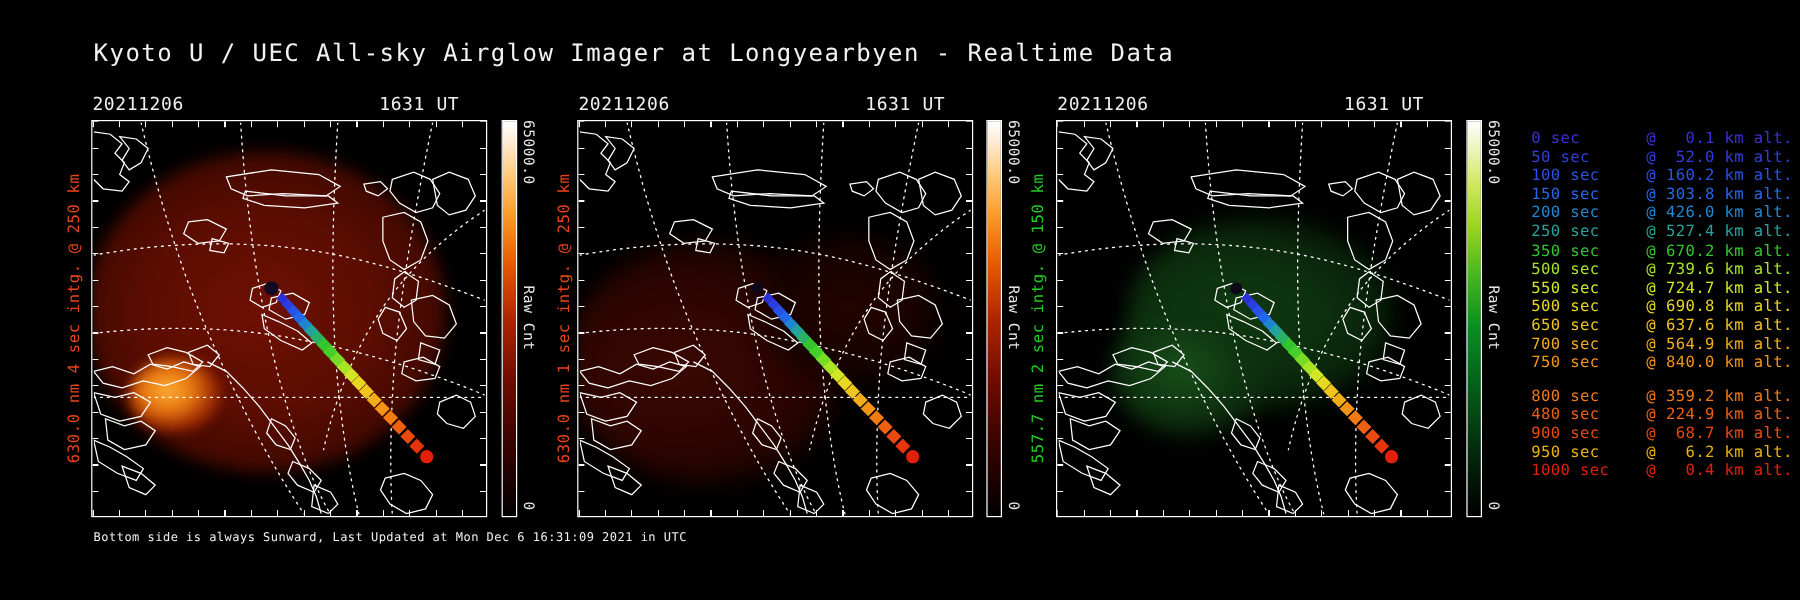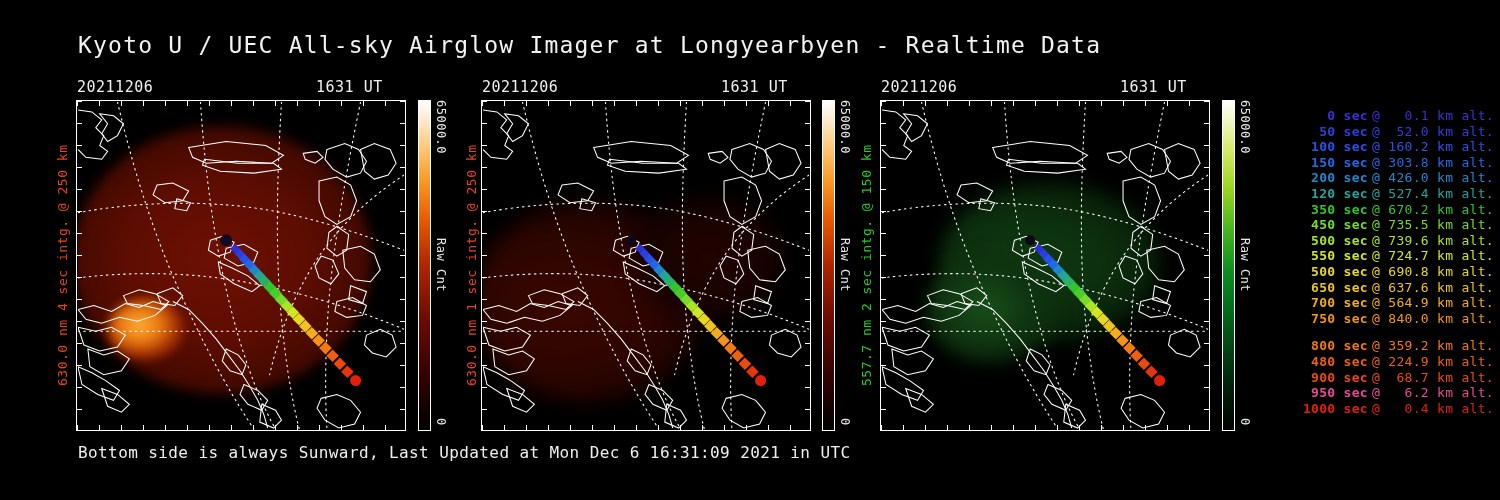--- a/index.html
+++ b/index.html
@@ -2,21 +2,21 @@
 <html><head>
 <meta charset="utf-8">
 <style>
   html,body{margin:0;padding:0;background:#000;}
   body{width:1500px;height:500px;overflow:hidden;
        font-family:"DejaVu Sans Mono","Liberation Mono",monospace;
        background:#000;color:#fff;position:relative;}
 
   #root{position:absolute;inset:0;background:#000;}
 
-  .title{position:absolute;left:78px;top:32px;font-size:23px;letter-spacing:1.2px;
+  .title{position:absolute;left:78px;top:32px;font-size:20px;letter-spacing:1.2px;
          color:#f2f2f2;white-space:nowrap;}
 
   
   .panel{position:absolute;top:100px;width:330px;height:331px;}
   .panel .hdr{position:absolute;top:-22px;left:0;width:100%;height:20px;
               font-size:15px;color:#f0f0f0;letter-spacing:.5px;}
   .panel .hdr .d{position:absolute;left:1px;top:0;}
   .panel .hdr .t{position:absolute;left:240px;top:0;}
 
   .frame{position:absolute;inset:0;border:1px solid #ffffff;box-sizing:border-box;
@@ -47,25 +47,25 @@
   .cbar-mid{top:138px;left:16px;}
 
   
   .airglow{position:absolute;border-radius:50%;filter:blur(6px);}
   .svgmap{position:absolute;inset:0;width:100%;height:100%;}
 
   
   .legend{position:absolute;left:1262px;top:108px;width:232px;}
   .legend .row{height:15.6px;line-height:15.6px;font-size:13px;text-align:right;
                white-space:nowrap;letter-spacing:.3px;}
-  .legend .row .sec{display:inline-block;width:92px;text-align:right;font-weight:bold;}
+  .legend .row .sec{display:inline-block;width:92px;text-align:left;}
   .legend .row .at{display:inline-block;width:16px;text-align:center;}
   .legend .row .alt{display:inline-block;width:110px;text-align:right;}
 
-  .caption{position:absolute;left:78px;top:443px;font-size:16px;color:#efefef;
+  .caption{position:absolute;left:78px;top:443px;font-size:10px;color:#efefef;
            letter-spacing:.4px;white-space:nowrap;}
 </style>
 </head>
 <body>
 
 <div id="root">
 
   <div class="title">Kyoto U / UEC All-sky Airglow Imager at Longyearbyen - Realtime Data</div>
 
   <div class="sidelab" style="left: 52px; color: rgb(232, 68, 26);">
@@ -353,30 +353,29 @@
   <div class="cbar-hi" style="left:1238px;top:100px;">65000.0</div>
   <div class="cbar-mid" style="left:1238px;top:238px;">Raw Cnt</div>
   <div class="cbar-lo" style="left:1238px;top:418px;">0</div>
 
   <div class="legend" id="legend">
       <div class="row" style="color: rgb(59, 47, 214);"><span class="sec">0 sec</span><span class="at">@</span><span class="alt">0.1 km alt.</span></div>
       <div class="row" style="color: rgb(47, 62, 224);"><span class="sec">50 sec</span><span class="at">@</span><span class="alt">52.0 km alt.</span></div>
       <div class="row" style="color: rgb(42, 82, 232);"><span class="sec">100 sec</span><span class="at">@</span><span class="alt">160.2 km alt.</span></div>
       <div class="row" style="color: rgb(38, 104, 234);"><span class="sec">150 sec</span><span class="at">@</span><span class="alt">303.8 km alt.</span></div>
       <div class="row" style="color: rgb(34, 135, 207);"><span class="sec">200 sec</span><span class="at">@</span><span class="alt">426.0 km alt.</span></div>
-      <div class="row" style="color: rgb(39, 163, 158);"><span class="sec">120 sec</span><span class="at">@</span><span class="alt">527.4 km alt.</span></div>
+      <div class="row" style="color: rgb(39, 163, 158);"><span class="sec">250 sec</span><span class="at">@</span><span class="alt">527.4 km alt.</span></div>
       <div class="row" style="color: rgb(53, 196, 47);"><span class="sec">350 sec</span><span class="at">@</span><span class="alt">670.2 km alt.</span></div>
-      <div class="row" style="color: rgb(119, 220, 40);"><span class="sec">450 sec</span><span class="at">@</span><span class="alt">735.5 km alt.</span></div>
       <div class="row" style="color: rgb(168, 229, 38);"><span class="sec">500 sec</span><span class="at">@</span><span class="alt">739.6 km alt.</span></div>
       <div class="row" style="color: rgb(210, 230, 37);"><span class="sec">550 sec</span><span class="at">@</span><span class="alt">724.7 km alt.</span></div>
       <div class="row" style="color: rgb(232, 216, 34);"><span class="sec">500 sec</span><span class="at">@</span><span class="alt">690.8 km alt.</span></div>
       <div class="row" style="color: rgb(239, 196, 31);"><span class="sec">650 sec</span><span class="at">@</span><span class="alt">637.6 km alt.</span></div>
       <div class="row" style="color: rgb(242, 173, 28);"><span class="sec">700 sec</span><span class="at">@</span><span class="alt">564.9 km alt.</span></div>
       <div class="row" style="color: rgb(243, 148, 24);"><span class="sec">750 sec</span><span class="at">@</span><span class="alt">840.0 km alt.</span></div>
       <div class="row" style="color: rgb(241, 122, 20); margin-top: 12px;"><span class="sec">800 sec</span><span class="at">@</span><span class="alt">359.2 km alt.</span></div>
       <div class="row" style="color: rgb(238, 96, 17);"><span class="sec">480 sec</span><span class="at">@</span><span class="alt">224.9 km alt.</span></div>
       <div class="row" style="color: rgb(234, 74, 14);"><span class="sec">900 sec</span><span class="at">@</span><span class="alt">68.7 km alt.</span></div>
-      <div class="row" style="color: #ec4899;"><span class="sec">950 sec</span><span class="at">@</span><span class="alt">6.2 km alt.</span></div>
+      <div class="row" style="color: #eab308;"><span class="sec">950 sec</span><span class="at">@</span><span class="alt">6.2 km alt.</span></div>
       <div class="row" style="color: rgb(226, 32, 10);"><span class="sec">1000 sec</span><span class="at">@</span><span class="alt">0.4 km alt.</span></div>
     </div>
 
   <div class="caption">Bottom side is always Sunward, Last Updated at Mon Dec  6 16:31:09 2021 in UTC</div>
 </div>
 
 </body></html>

